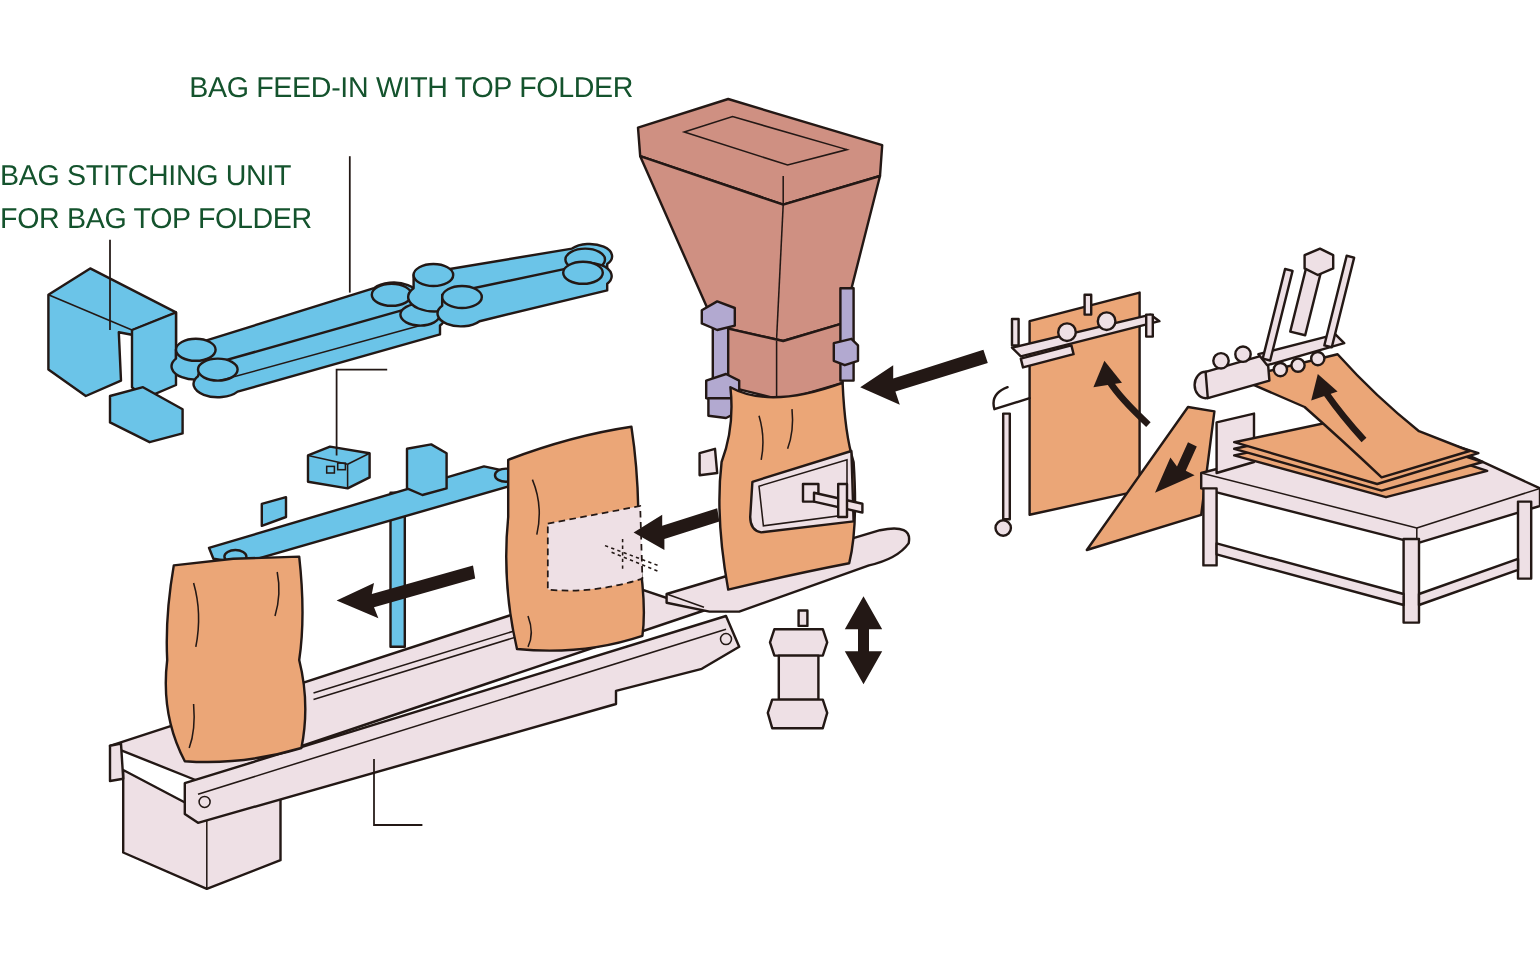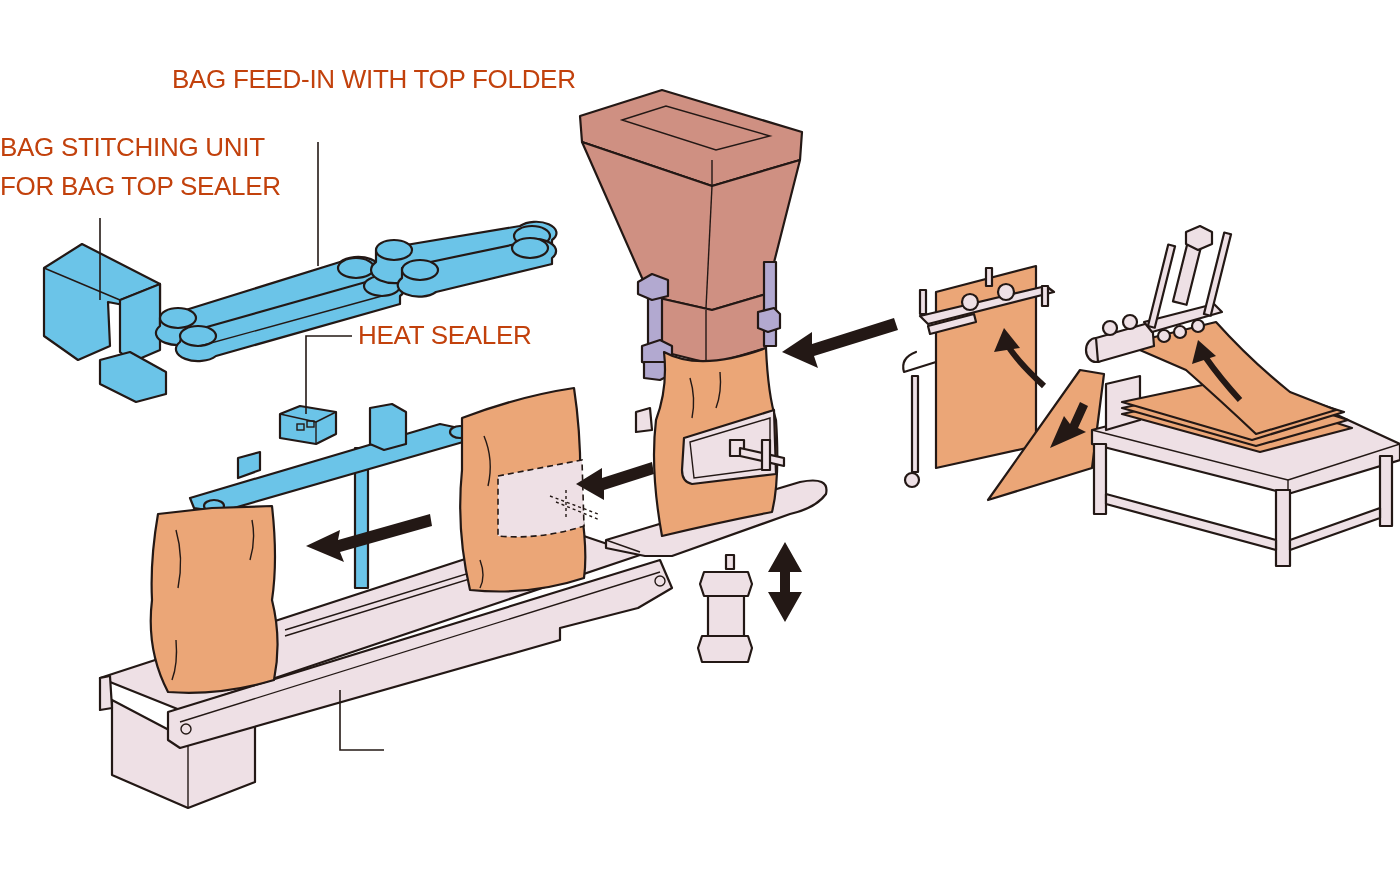--- a/index.html
+++ b/index.html
@@ -3,26 +3,26 @@
 <meta charset="utf-8">
 <style>
   html, body { margin: 0; padding: 0; background: #ffffff; }
   body { width: 1400px; height: 878px; position: relative; overflow: hidden; }
   .stage { position: absolute; left: 0; top: 0; width: 1400px; height: 878px; }
   svg { position: absolute; left: 0; top: 0; }
   .label {
     position: absolute;
     font-family: "Liberation Sans", sans-serif;
     font-size: 26px;
-    color: #c2410c;
+    color: #14532d;
     letter-spacing: -0.3px;
     line-height: 39px;
     white-space: nowrap;
   }
-  .lbl-stitch { left: 0px; top: 128px; }
+  .lbl-stitch { left: 0px; top: 140px; }
   .lbl-feed { left: 172px; top: 60px; }
   .lbl-heat { left: 358px; top: 316px; }
   .lbl-conv { left: 392px; top: 730px; }
   .ln { stroke: #231815; stroke-width: 2.2; stroke-linejoin: round; stroke-linecap: round; }
   .thin { stroke: #231815; stroke-width: 1.4; fill: none; }
   .leader { stroke: #231815; stroke-width: 1.6; fill: none; }
 </style>
 </head>
 <body>
 
@@ -230,19 +230,18 @@
   <g>
     <line class="leader" x1="100" y1="218" x2="100" y2="300"></line>
     <line class="leader" x1="318" y1="142" x2="318" y2="266"></line>
     <polyline class="leader" points="352,336 306,336 306,414"></polyline>
     <polyline class="leader" points="384,750 340,750 340,690"></polyline>
   </g>
 </svg>
 
 <div class="label lbl-stitch">
   <div>BAG STITCHING UNIT</div>
-  <div>FOR BAG TOP SEALER</div>
+  <div>FOR BAG TOP FOLDER</div>
 </div>
 <div class="label lbl-feed">
   <div>BAG FEED-IN WITH TOP FOLDER</div>
 </div>
-<div class="label lbl-heat">HEAT SEALER</div>
 </div>
 
 </body></html>

